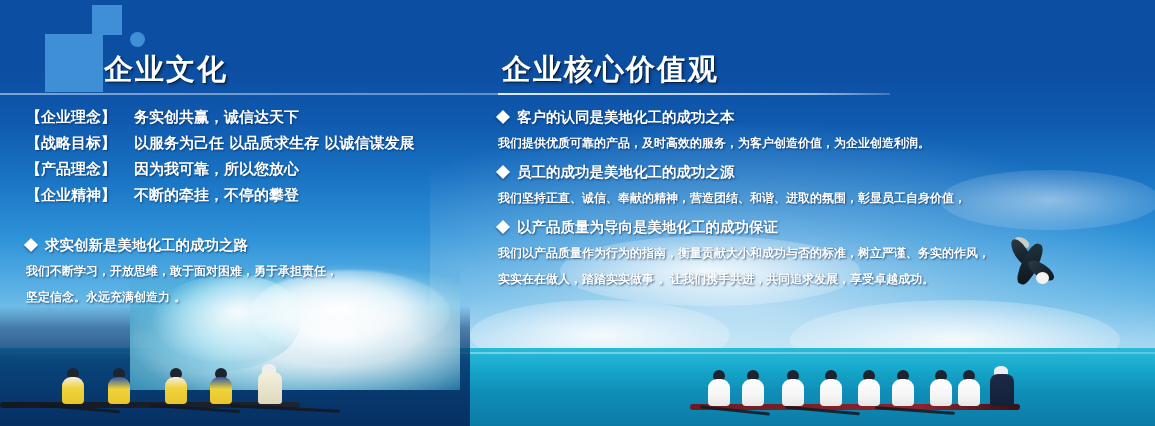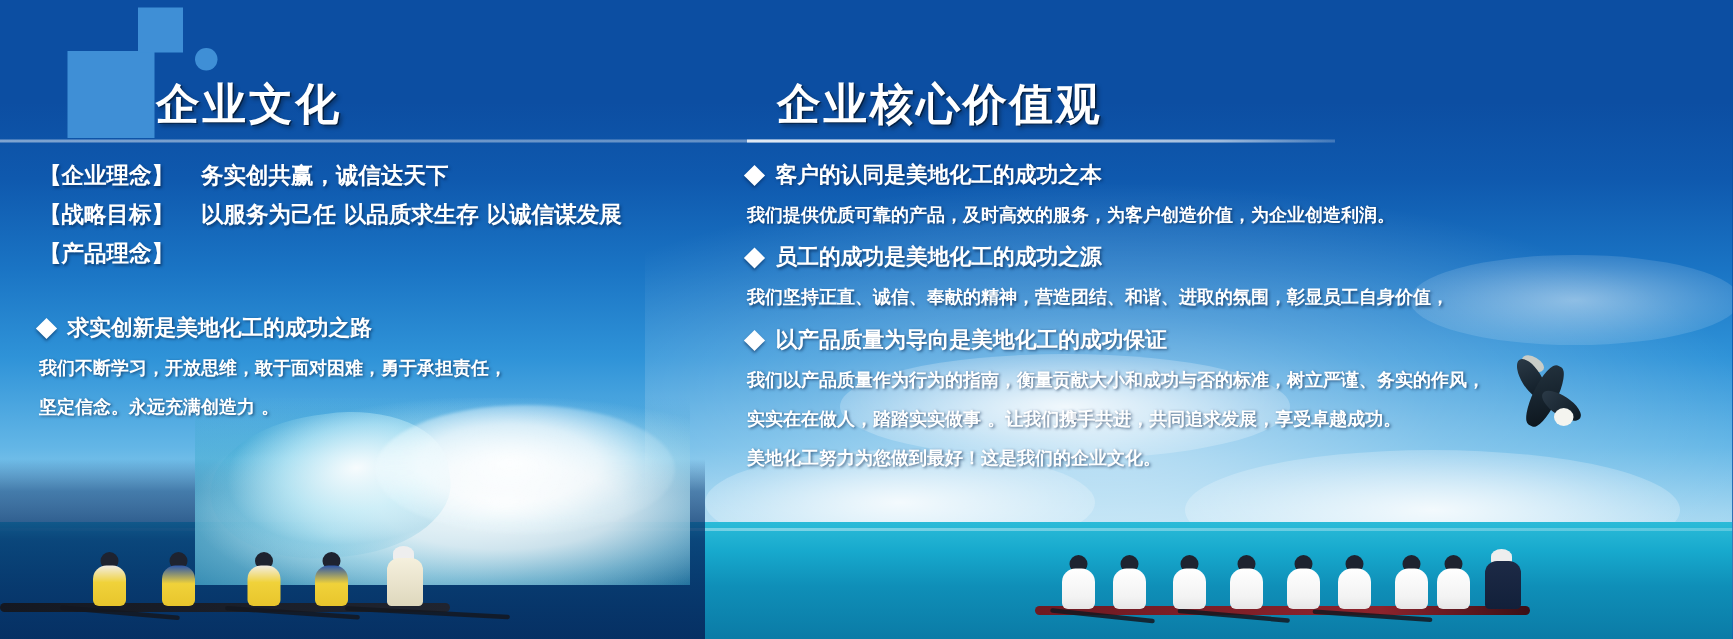--- a/index.html
+++ b/index.html
@@ -144,21 +144,21 @@
   .heading{
     position:absolute;
     font-family:"DejaVu Serif","Liberation Serif",serif;
     font-weight:bold;
     color:#ffffff;
     letter-spacing:2px;
     text-shadow:1px 1px 0 rgba(0,0,0,.45), 2px 2px 3px rgba(0,0,0,.35);
     white-space:nowrap;
   }
   .heading-left{left:104px;top:50px;font-size:29px;}
-  .heading-right{left:518px;top:50px;font-size:29px;}
+  .heading-right{left:502px;top:50px;font-size:29px;}
 
   .rule{
     position:absolute;height:2px;
     background:linear-gradient(to right, rgba(255,255,255,.85), rgba(255,255,255,.55) 80%, rgba(255,255,255,.15));
   }
   .rule-left{left:0;top:93px;width:890px;opacity:.55;}
   .rule-right{left:498px;top:93px;width:392px;opacity:.95;}
 
   
   .col{position:absolute;color:#ffffff;}
@@ -310,20 +310,25 @@
     <div class="kv">
       <span class="k">【企业理念】</span>
       <span class="v">务实创共赢，诚信达天下</span>
     </div>
     <div class="kv">
       <span class="k">【战略目标】</span>
       <span class="v">以服务为己任 以品质求生存 以诚信谋发展</span>
     </div>
     <div class="kv">
       <span class="k">【产品理念】</span>
+      <span class="v">因为我可靠，所以您放心</span>
+    </div>
+    <div class="kv">
+      <span class="k">【企业精神】</span>
+      <span class="v">不断的牵挂，不停的攀登</span>
     </div>
 
     <div class="gap-s"></div>
 
     <div class="bullet-line">
       <span class="diamond"></span>
       <span>求实创新是美地化工的成功之路</span>
     </div>
     <div class="para">我们不断学习，开放思维，敢于面对困难，勇于承担责任，</div>
     <div class="para">坚定信念。永远充满创造力 。</div>
@@ -341,16 +346,15 @@
       <span>员工的成功是美地化工的成功之源</span>
     </div>
     <div class="para">我们坚持正直、诚信、奉献的精神，营造团结、和谐、进取的氛围，彰显员工自身价值，</div>
 
     <div class="bullet-line">
       <span class="diamond"></span>
       <span>以产品质量为导向是美地化工的成功保证</span>
     </div>
     <div class="para">我们以产品质量作为行为的指南，衡量贡献大小和成功与否的标准，树立严谨、务实的作风，</div>
     <div class="para">实实在在做人，踏踏实实做事 。让我们携手共进，共同追求发展，享受卓越成功。</div>
-    <div class="para">美地化工努力为您做到最好！这是我们的企业文化。</div>
   </div>
 
 </div>
 
 </body></html>

